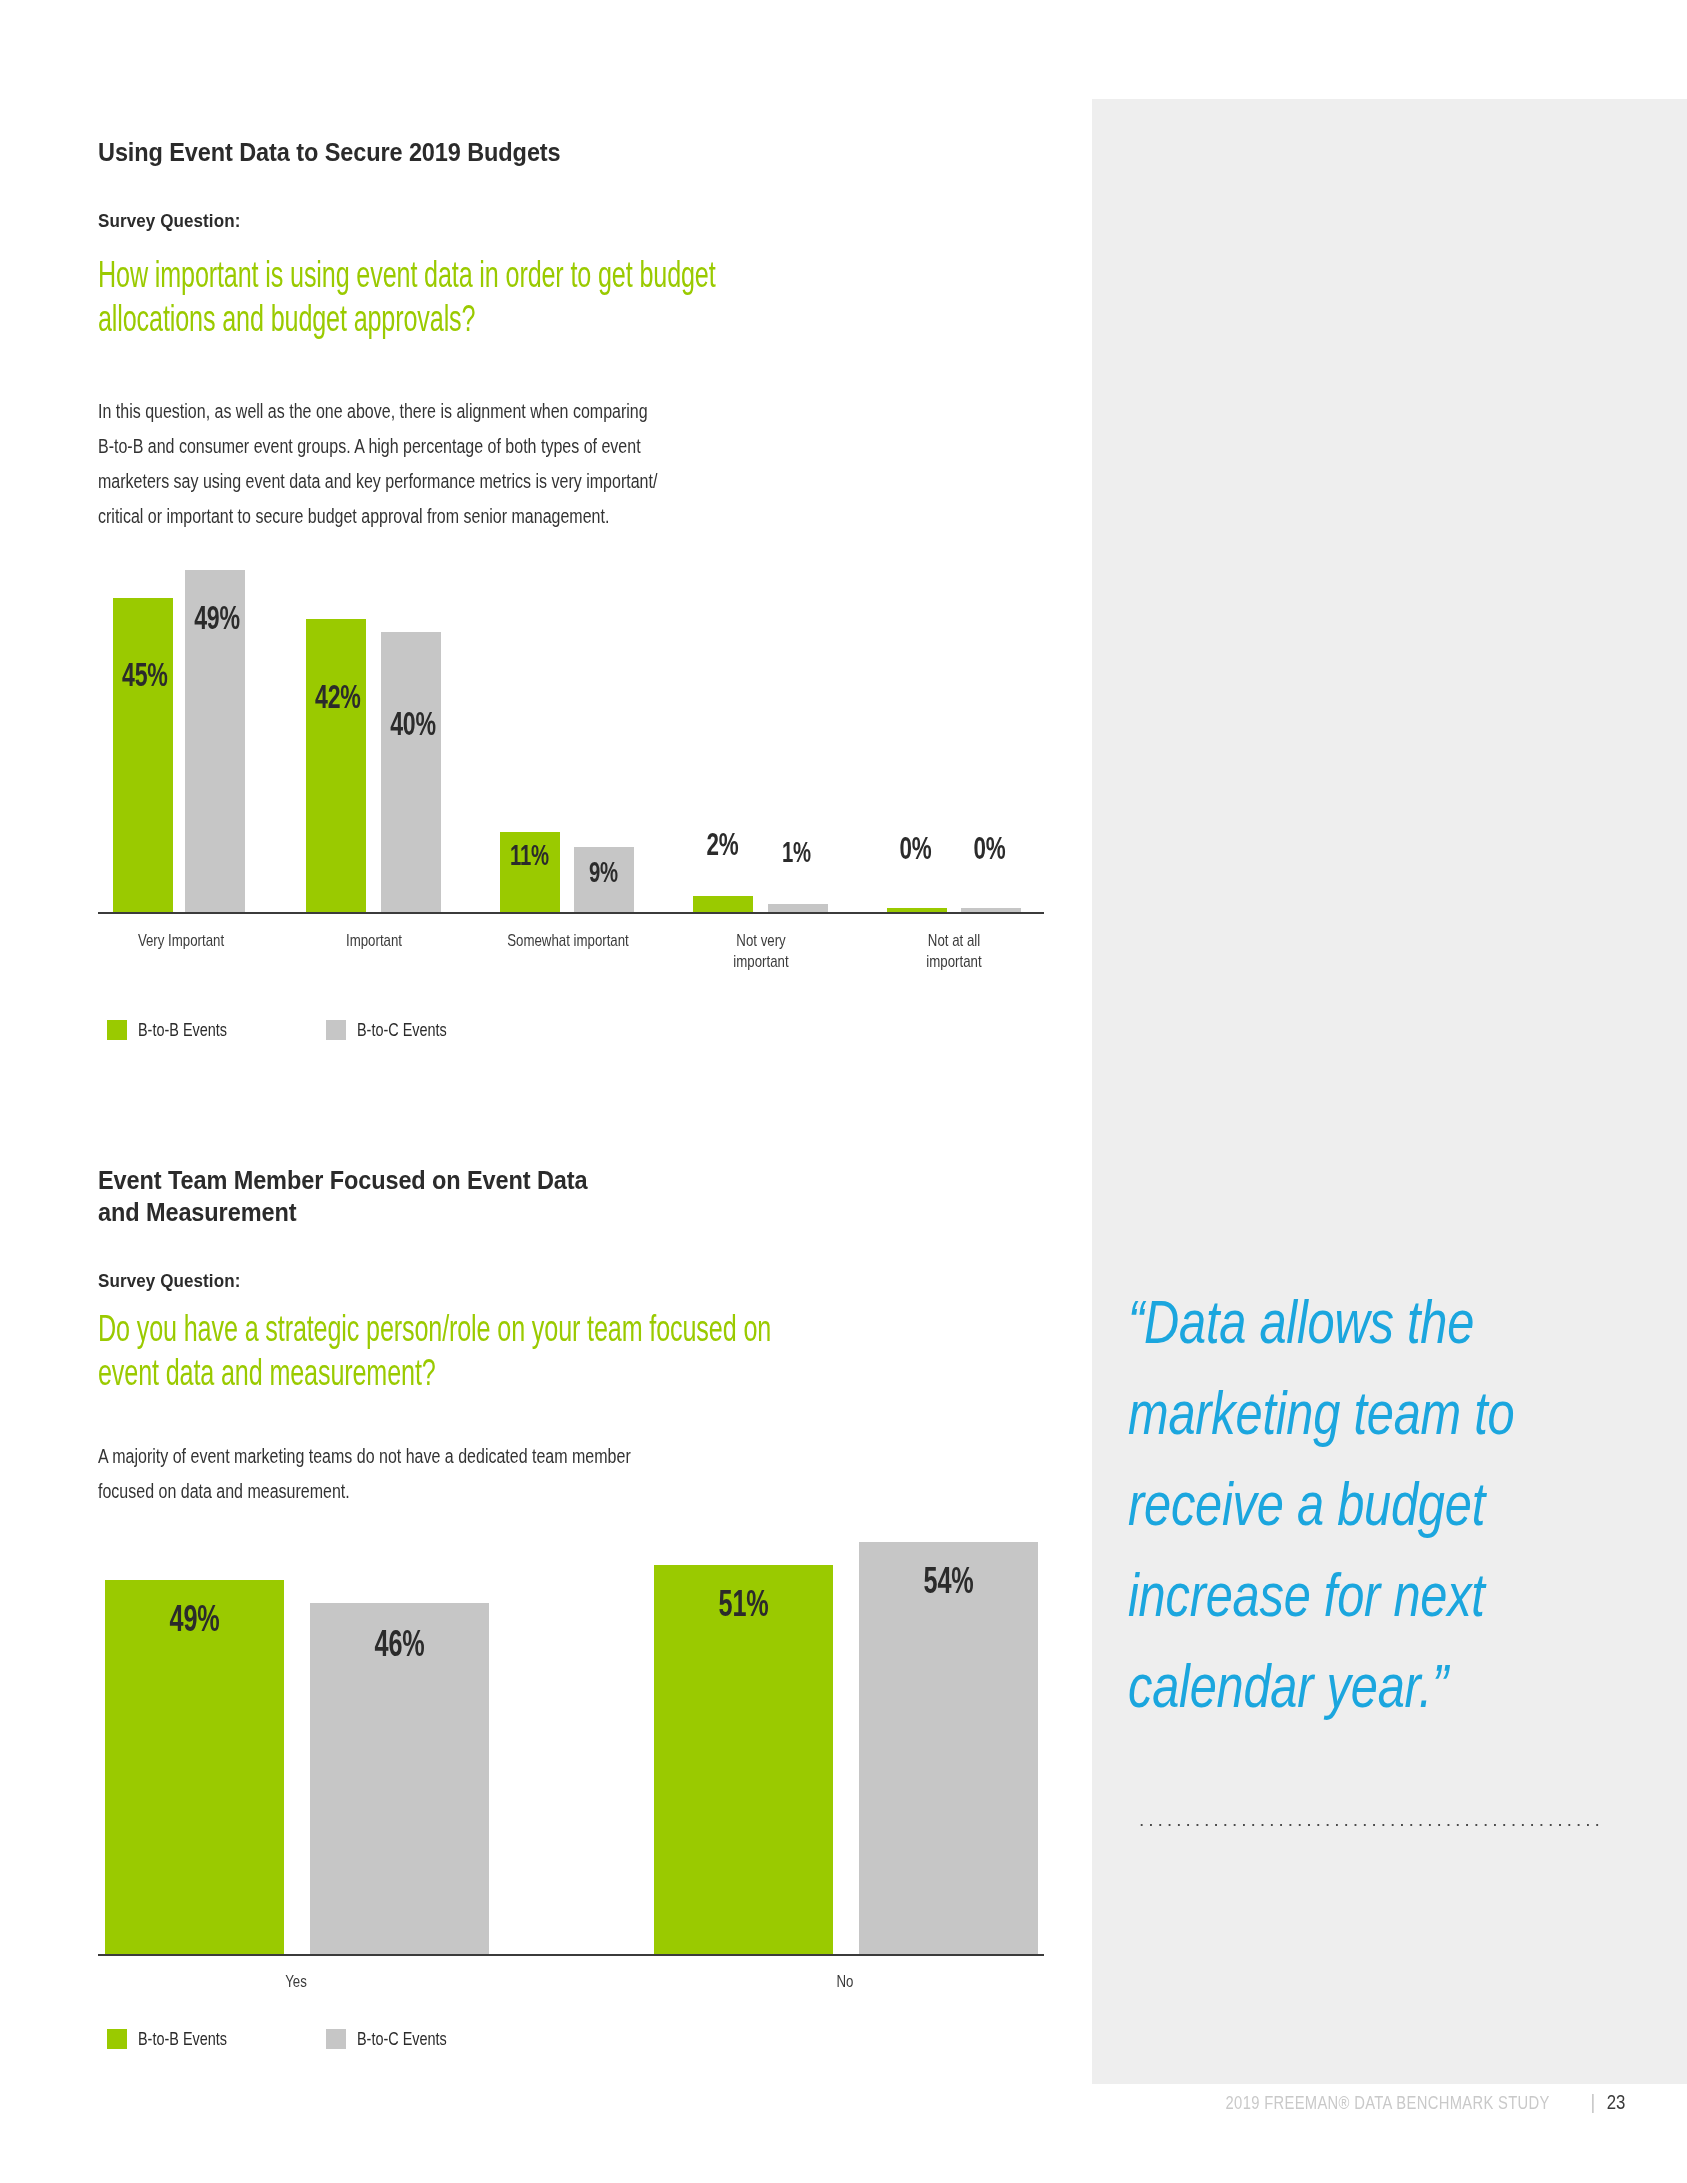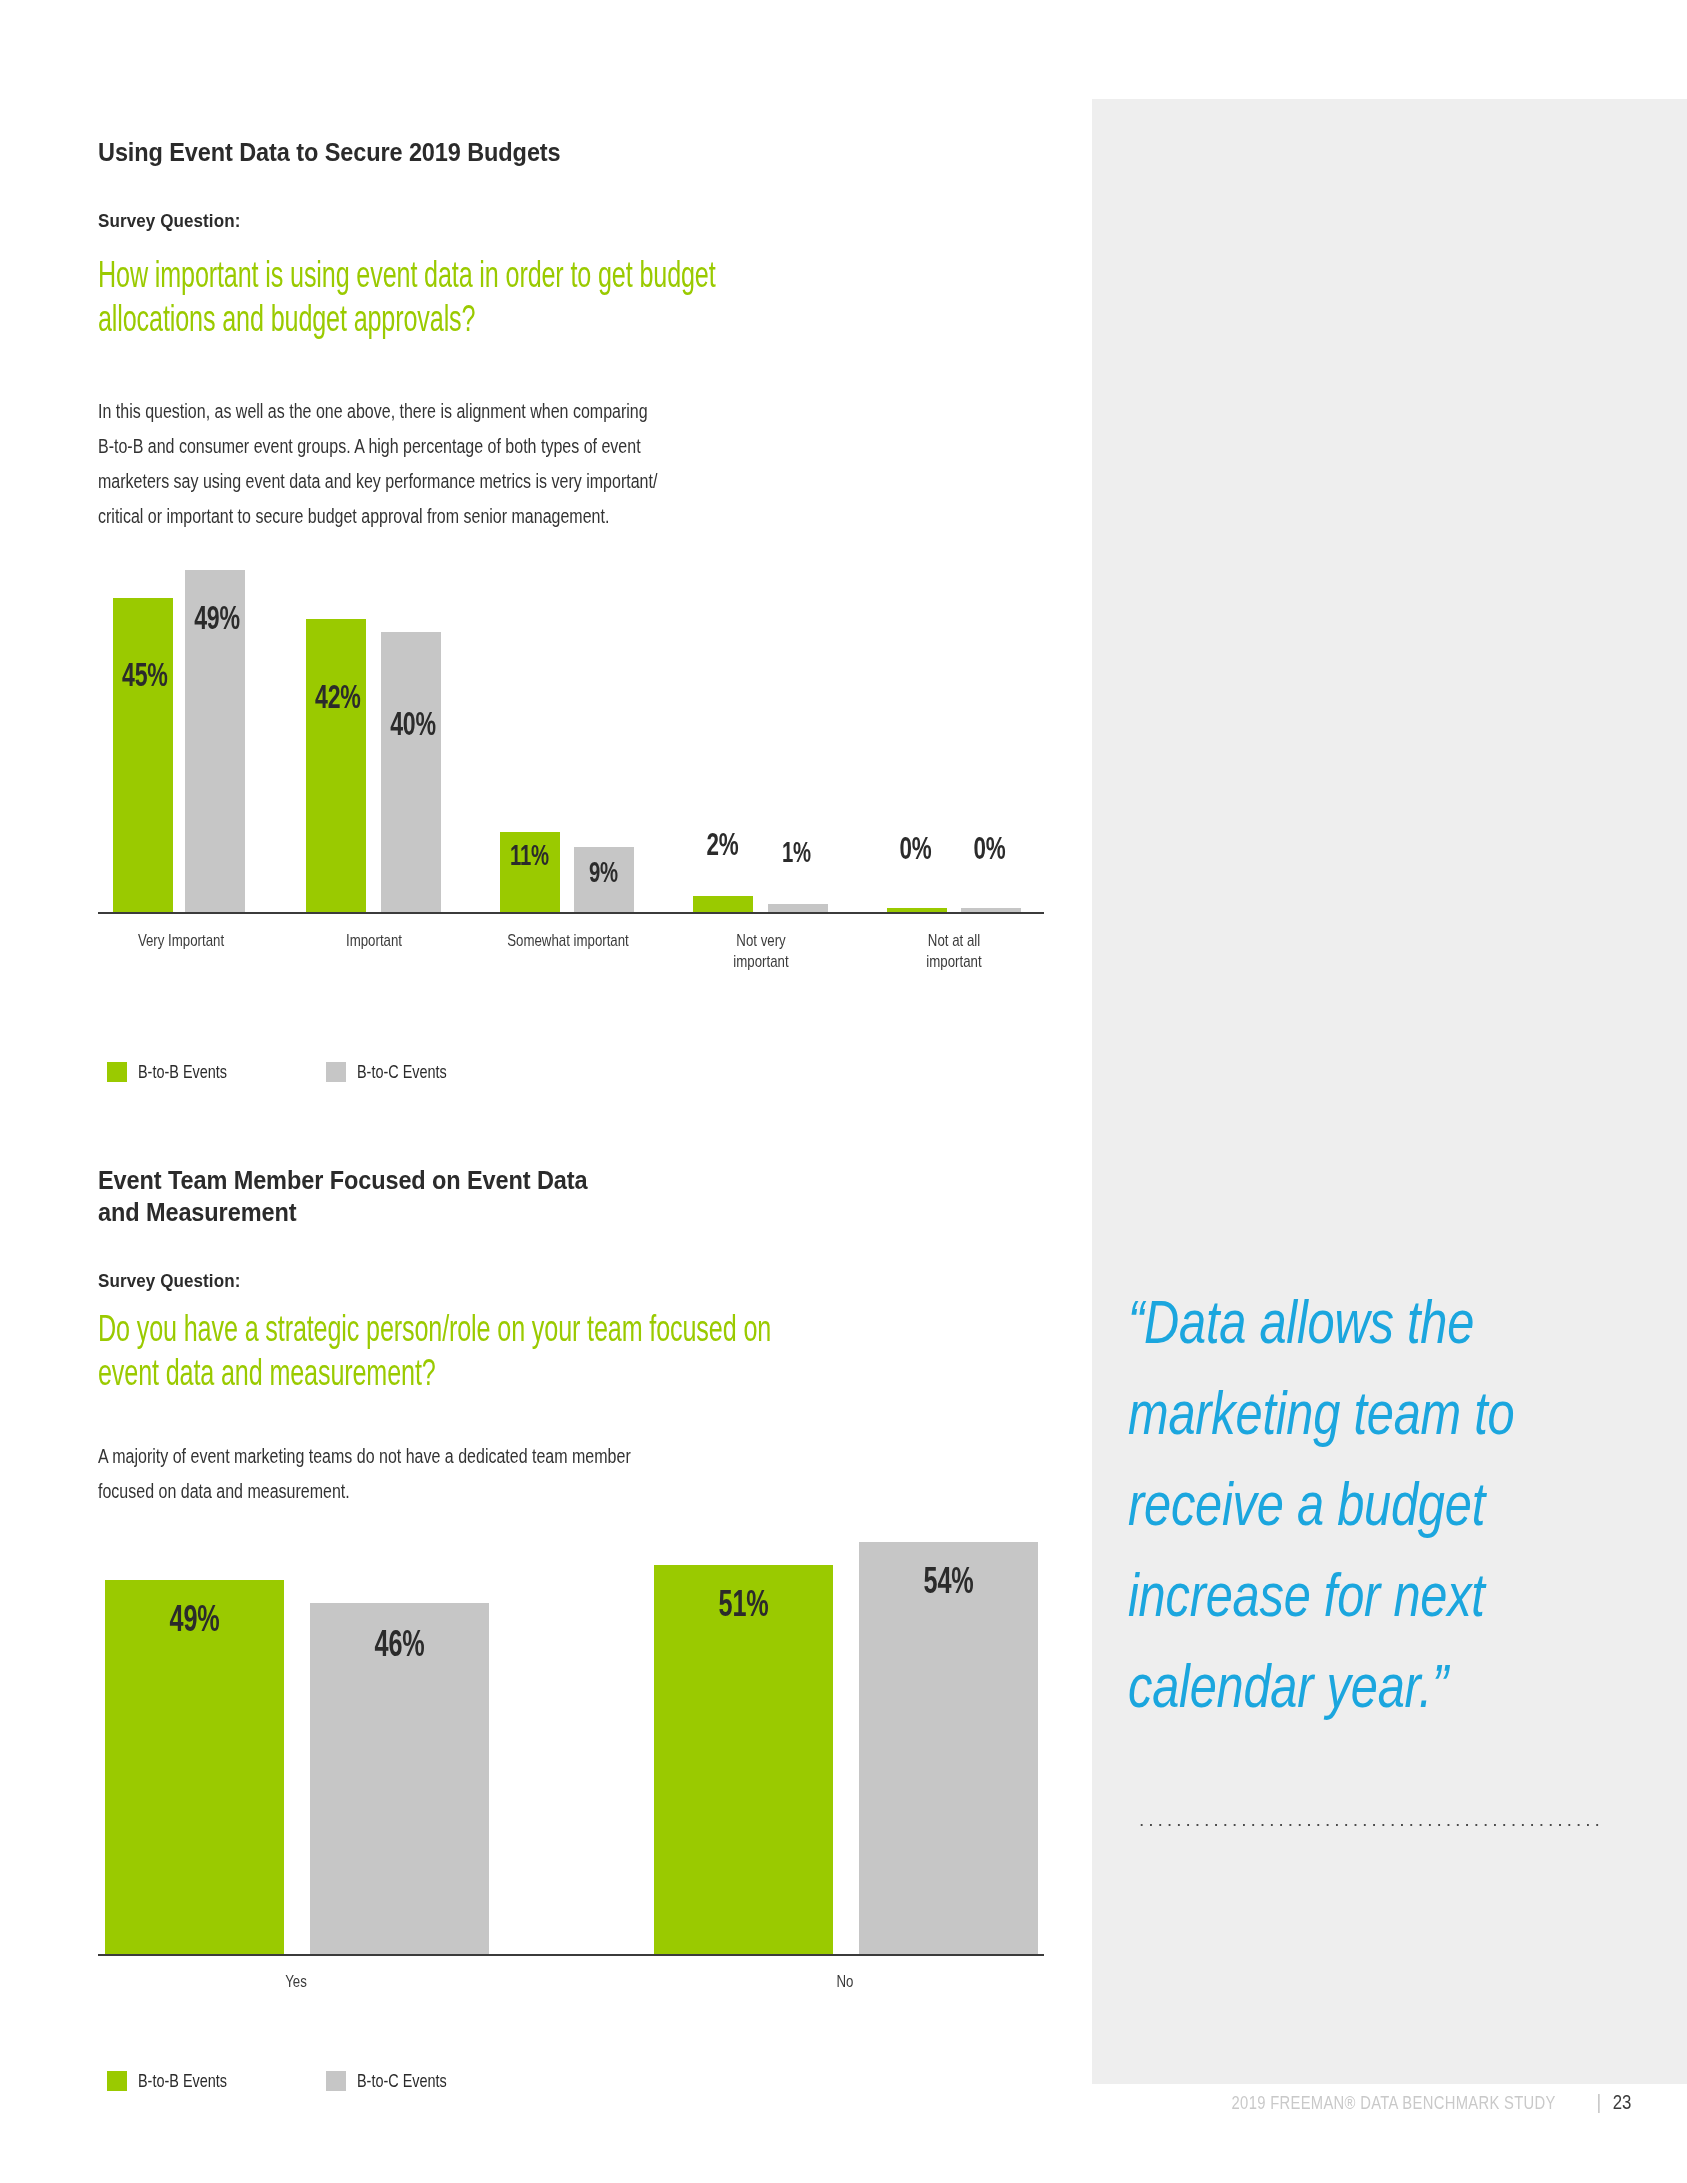--- a/index.html
+++ b/index.html
@@ -28,21 +28,21 @@
     white-space:pre-line;
   }
   .quote-divider{
     position:absolute;left:1137px;top:1823px;width:463px;height:4px;
     background-image:radial-gradient(circle, #4a4a4a 1.1px, rgba(0,0,0,0) 1.2px);
     background-size:9.3px 4px;background-repeat:repeat-x;
   }
 
   
   .footer{
-    position:absolute;right:54px;top:2091px;
+    position:absolute;right:60px;top:2091px;
     display:flex;align-items:baseline;gap:0;
     font-family:"Liberation Sans","DejaVu Sans",sans-serif;
   }
   .footer-text{
     font-size:18px;letter-spacing:0.4px;color:#c9c9c9;
     transform:scaleX(0.82);transform-origin:right baseline;
     white-space:nowrap;
   }
   .footer-sep{
     font-size:20px;color:#c9c9c9;margin:0 9.3px 0 5.3px;font-weight:300;
@@ -90,21 +90,21 @@
     position:absolute;color:#2b2b2b;font-weight:bold;
     text-align:center;letter-spacing:-0.3px;
     transform:scaleX(0.70);transform-origin:center top;
   }
   .cat-label{
     position:absolute;color:#3b3b3b;font-weight:400;text-align:center;
     font-size:17px;line-height:21px;
     transform:scaleX(0.78);transform-origin:center top;
     white-space:pre-line;
   }
-  .legend{position:absolute;display:flex;align-items:flex-end;margin-top:42px;}
+  .legend{position:absolute;display:flex;align-items:flex-end;}
   .legend-item{display:flex;align-items:center;margin-right:74px;}
   .swatch{width:20px;height:20px;margin-right:10.6px;}
   .swatch.b2b{background:#9aca00;}
   .swatch.b2c{background:#c6c6c6;}
   .legend-text{
     font-size:18.5px;color:#2b2b2b;font-weight:400;white-space:nowrap;
     transform:scaleX(0.78);transform-origin:left center;
   }
 </style>
 </head>

